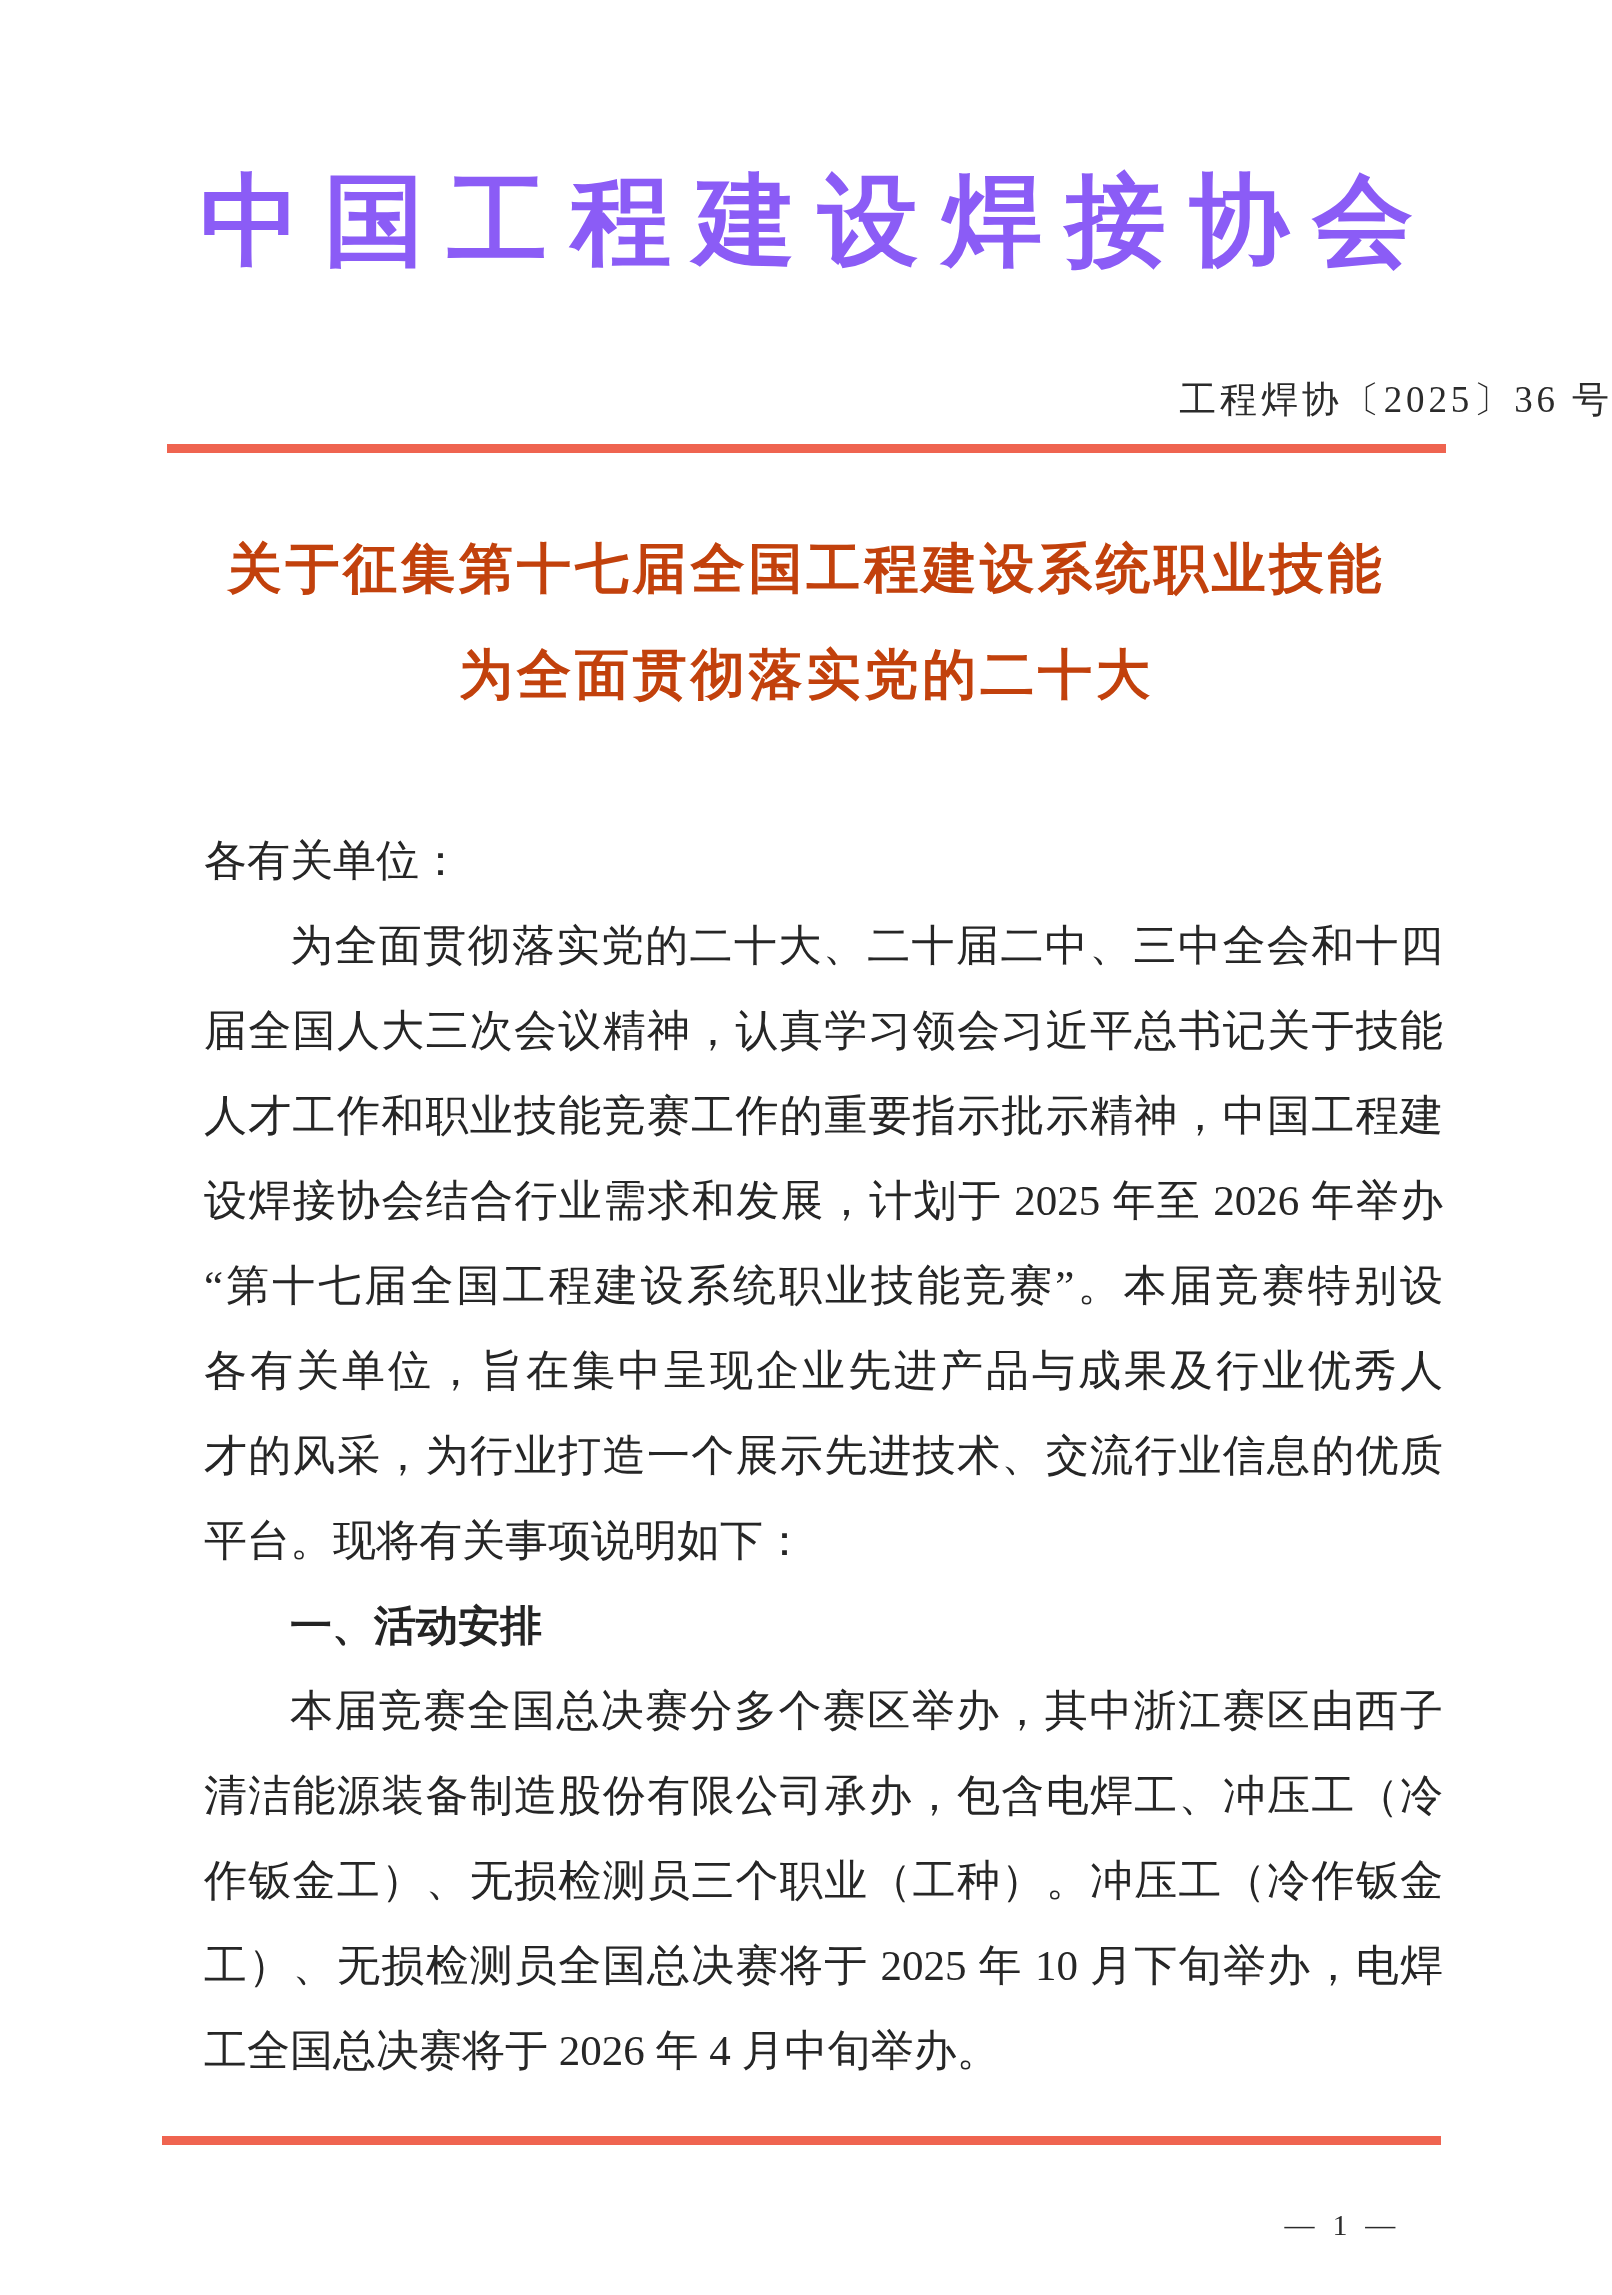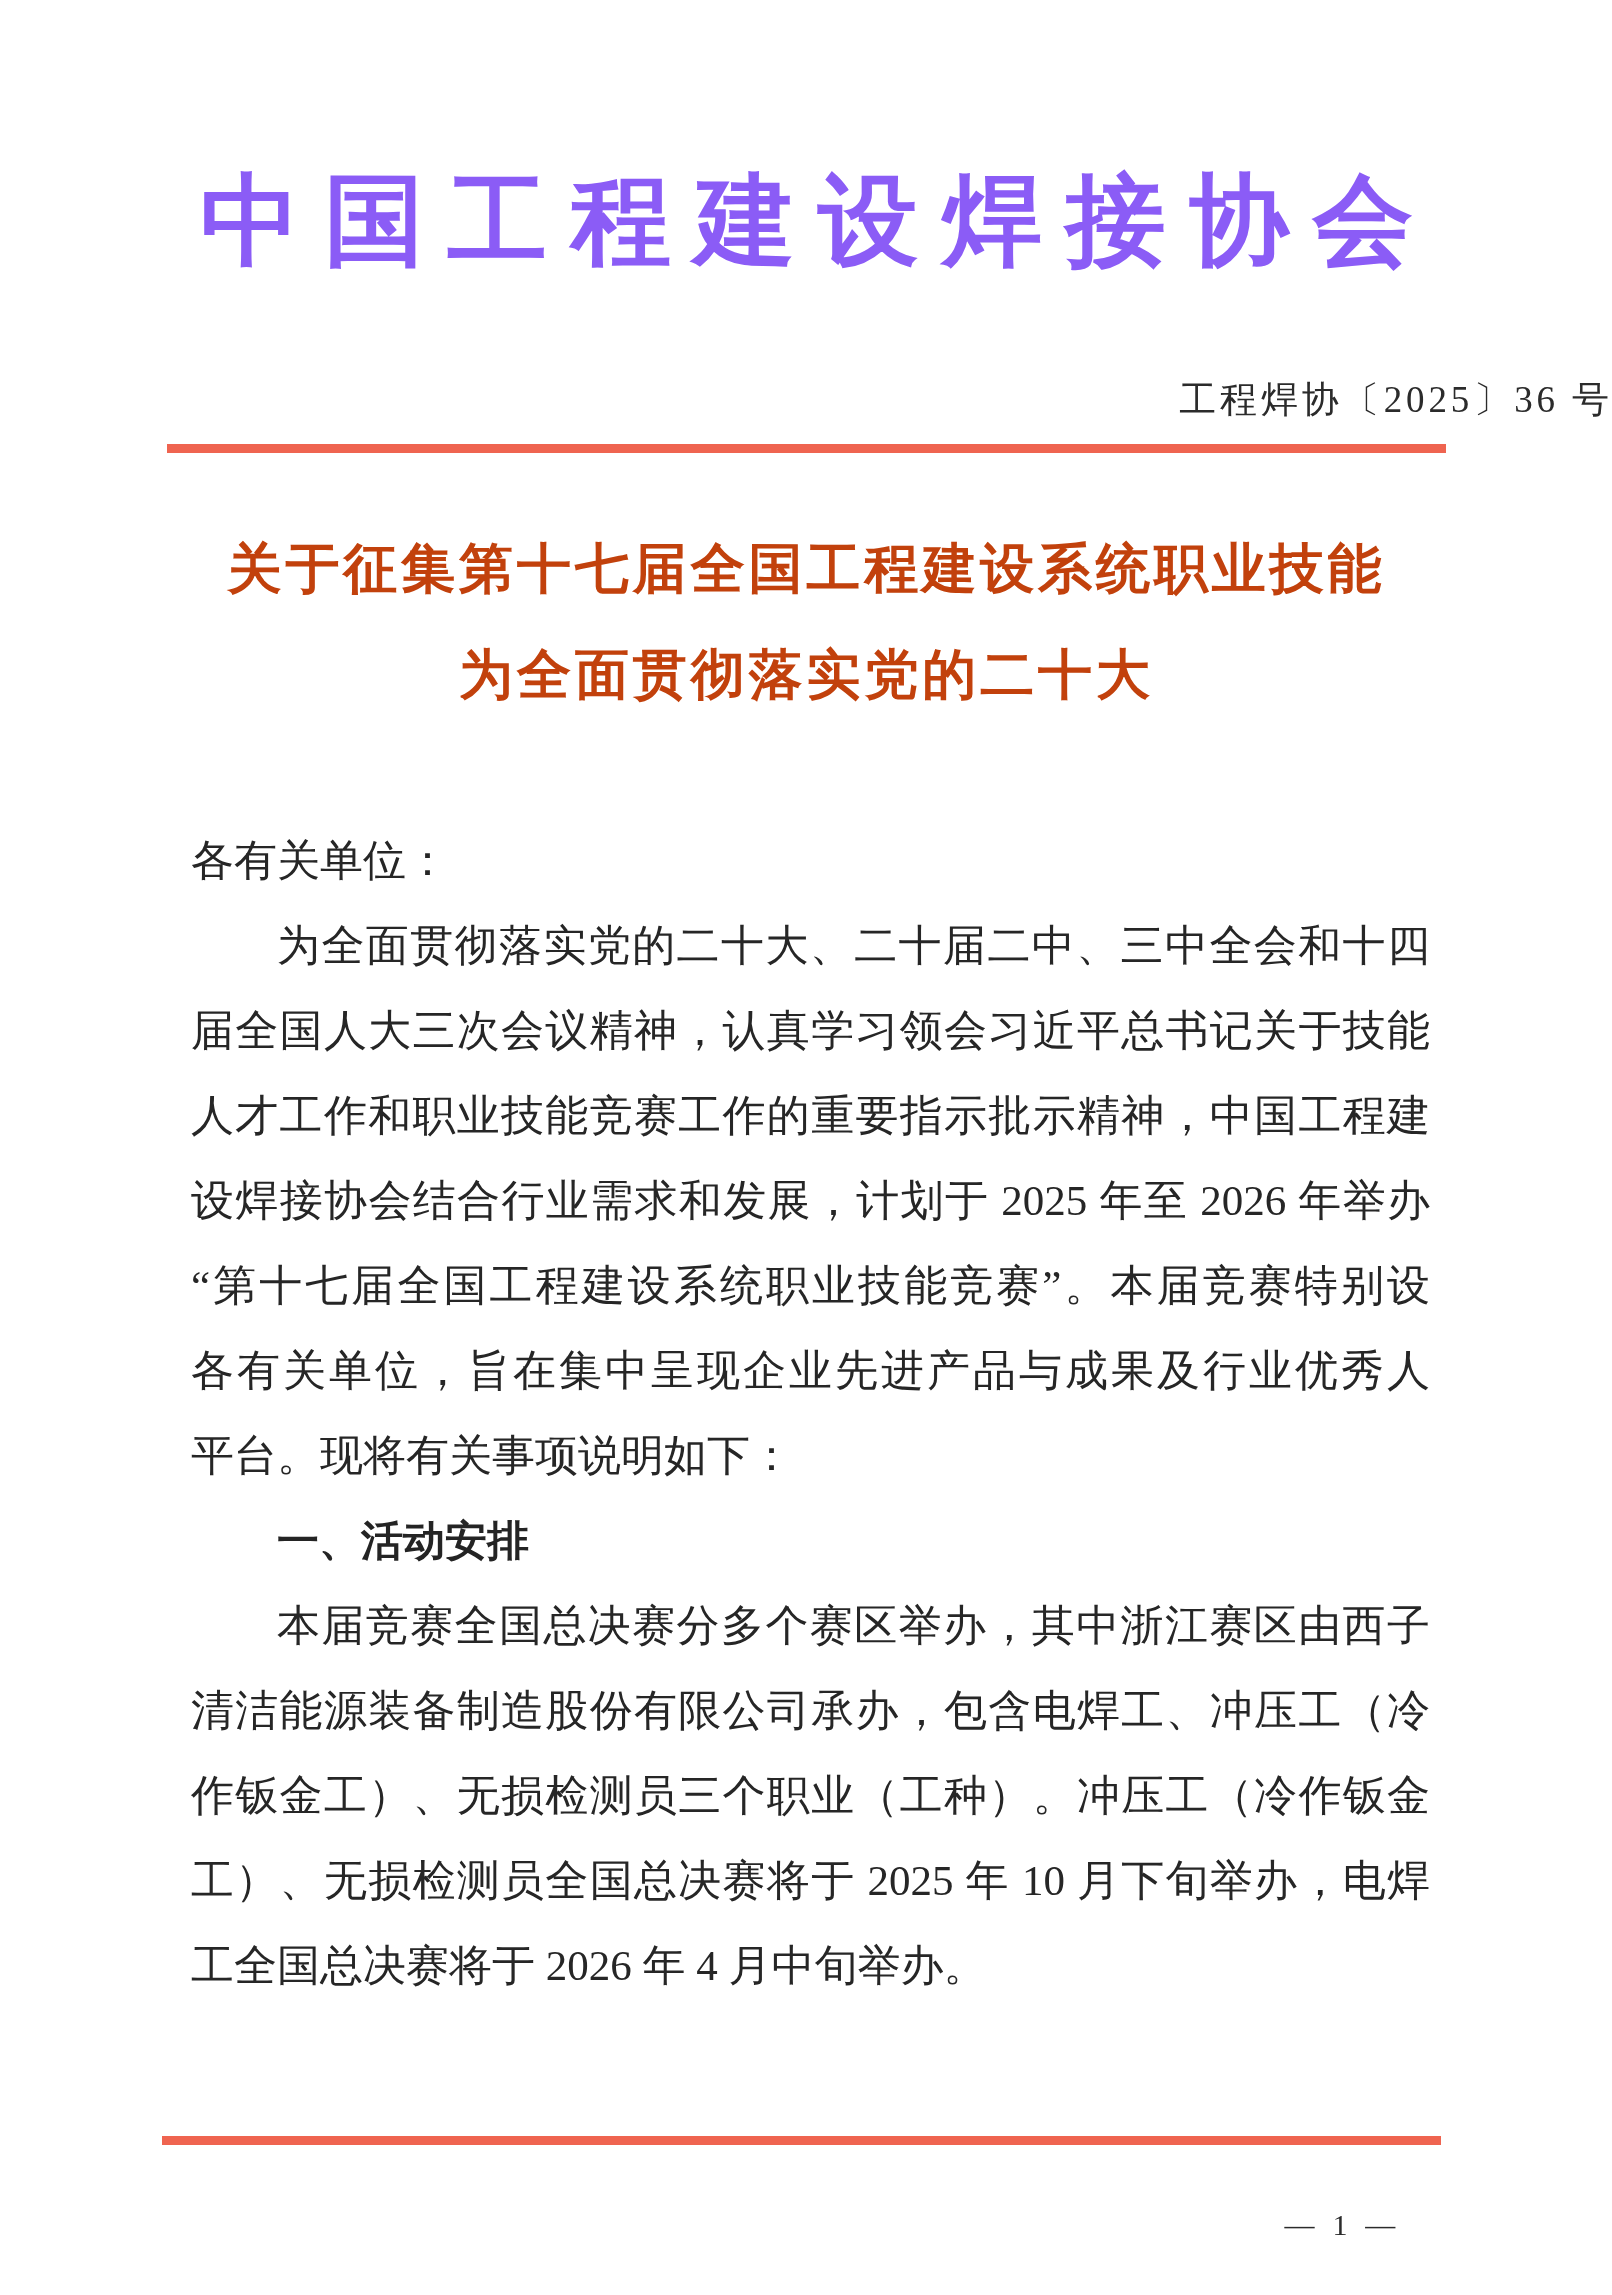--- a/index.html
+++ b/index.html
@@ -60,21 +60,21 @@
     font-weight: 700;
     font-size: 54px;
     line-height: 106px;
     letter-spacing: 3.9px;
     color: #c2410c;
   }
   
   .body-block {
     position: absolute;
     top: 818px;
-    left: 191px;
+    left: 204px;
     width: 1239px;
     font-size: 43px;
     color: #262626;
   }
   .line {
     line-height: 85px;
     text-align: justify;
     text-align-last: justify;
     white-space: nowrap;
   }
@@ -143,20 +143,21 @@
   <div class="body-block">
 
     <div class="line no-just">各有关单位：</div>
 
     <div class="line indent">为全面贯彻落实党的二十大、二十届二中、三中全会和十四</div>
     <div class="line">届全国人大三次会议精神，认真学习领会习近平总书记关于技能</div>
     <div class="line">人才工作和职业技能竞赛工作的重要指示批示精神，中国工程建</div>
     <div class="line">设焊接协会结合行业需求和发展，计划于 2025 年至 2026 年举办</div>
     <div class="line">“第十七届全国工程建设系统职业技能竞赛”。本届竞赛特别设</div>
     <div class="line">各有关单位，旨在集中呈现企业先进产品与成果及行业优秀人</div>
+    <div class="line">才的风采，为行业打造一个展示先进技术、交流行业信息的优质</div>
     <div class="line no-just">平台。现将有关事项说明如下：</div>
 
     <div class="heading-line">一、活动安排</div>
 
     <div class="line indent">本届竞赛全国总决赛分多个赛区举办，其中浙江赛区由西子</div>
     <div class="line">清洁能源装备制造股份有限公司承办，包含电焊工、冲压工（冷</div>
     <div class="line">作钣金工）、无损检测员三个职业（工种）。冲压工（冷作钣金</div>
     <div class="line">工）、无损检测员全国总决赛将于 2025 年 10 月下旬举办，电焊</div>
     <div class="line no-just">工全国总决赛将于 2026 年 4 月中旬举办。</div>
 

